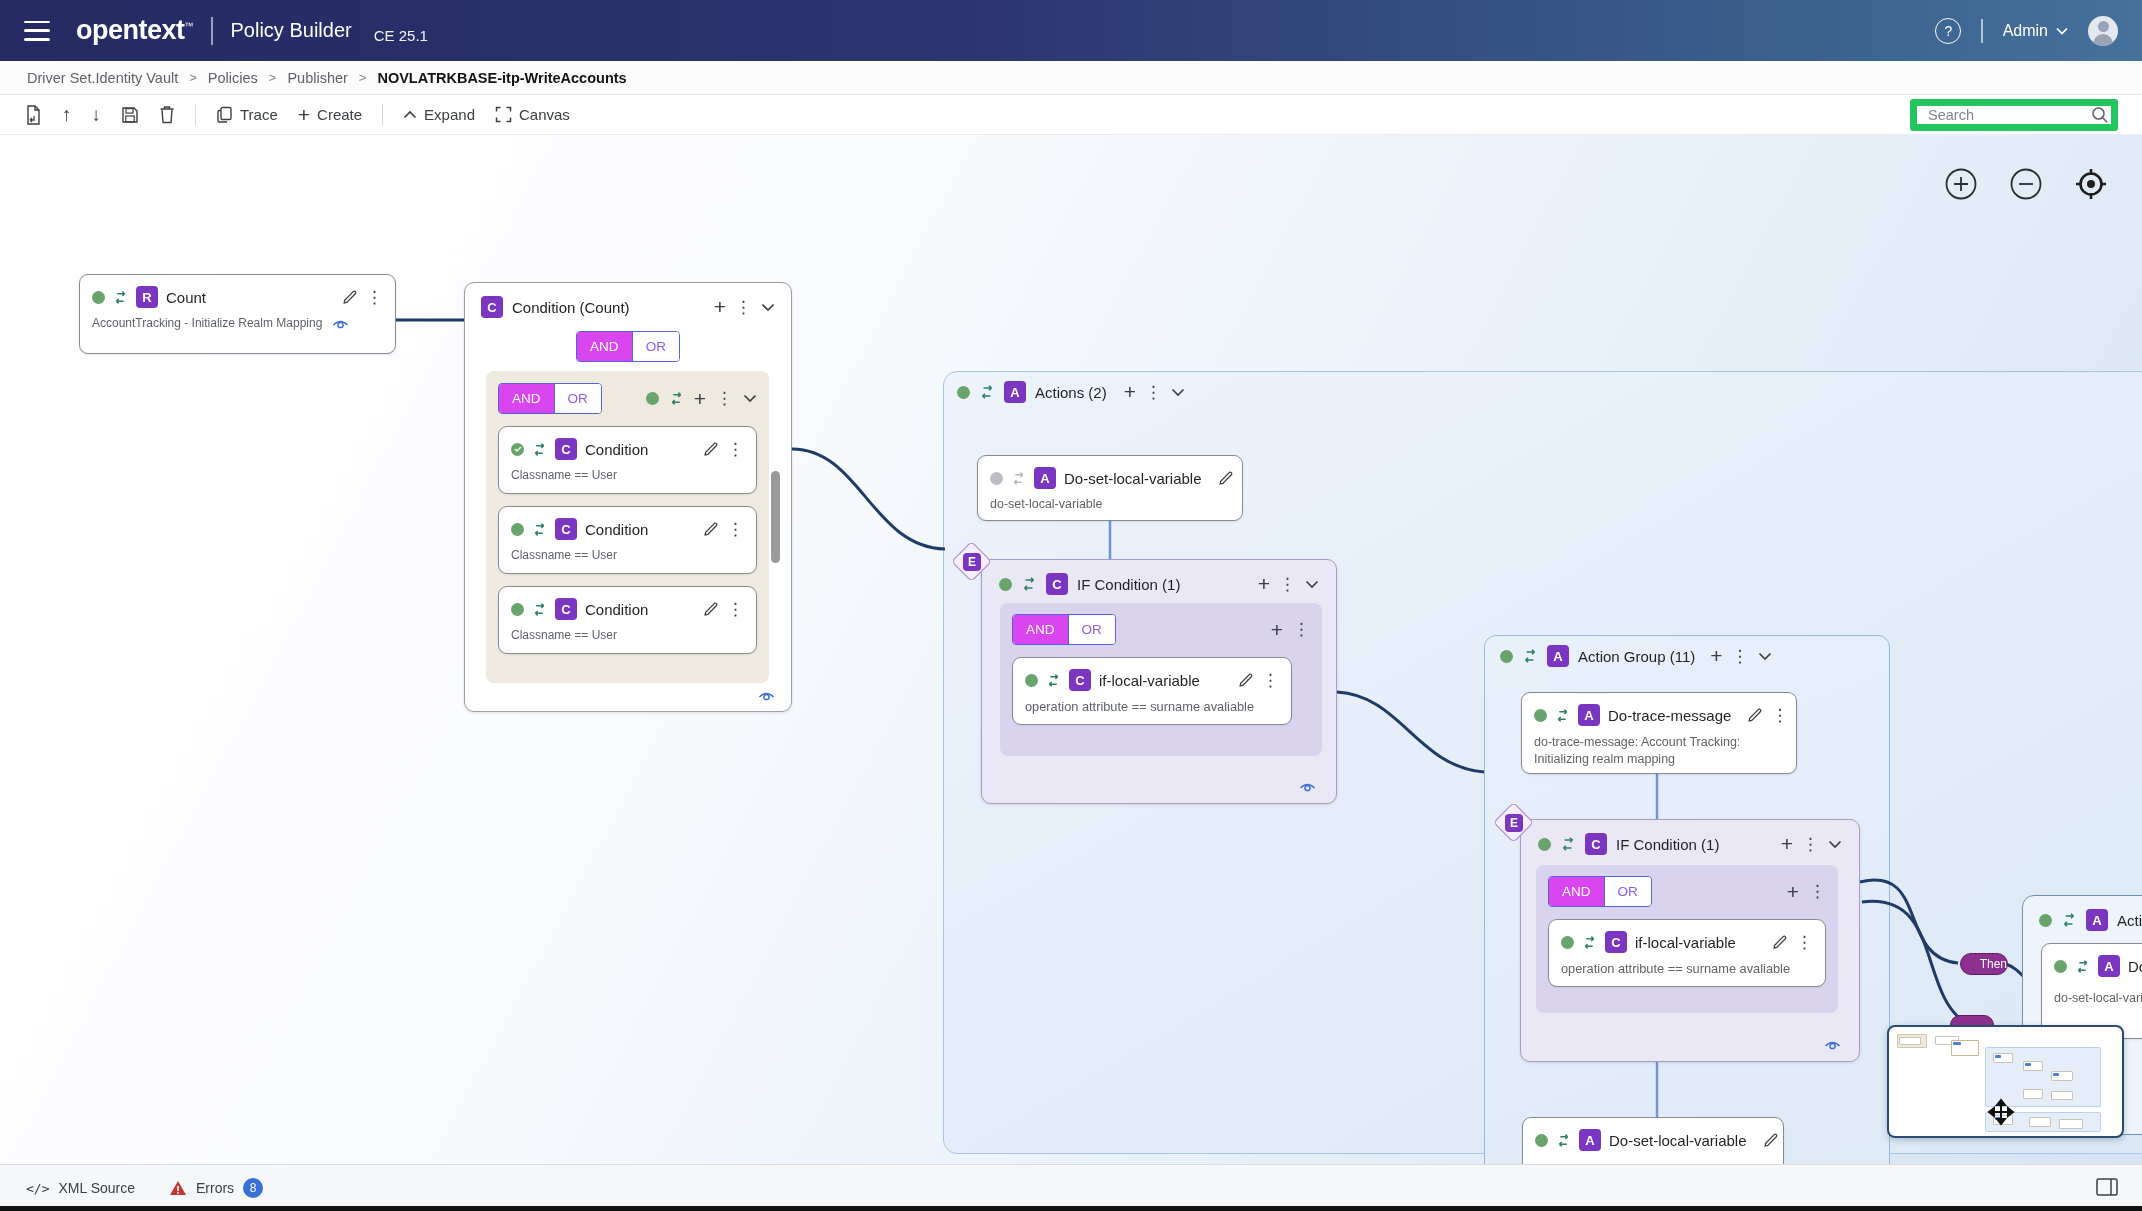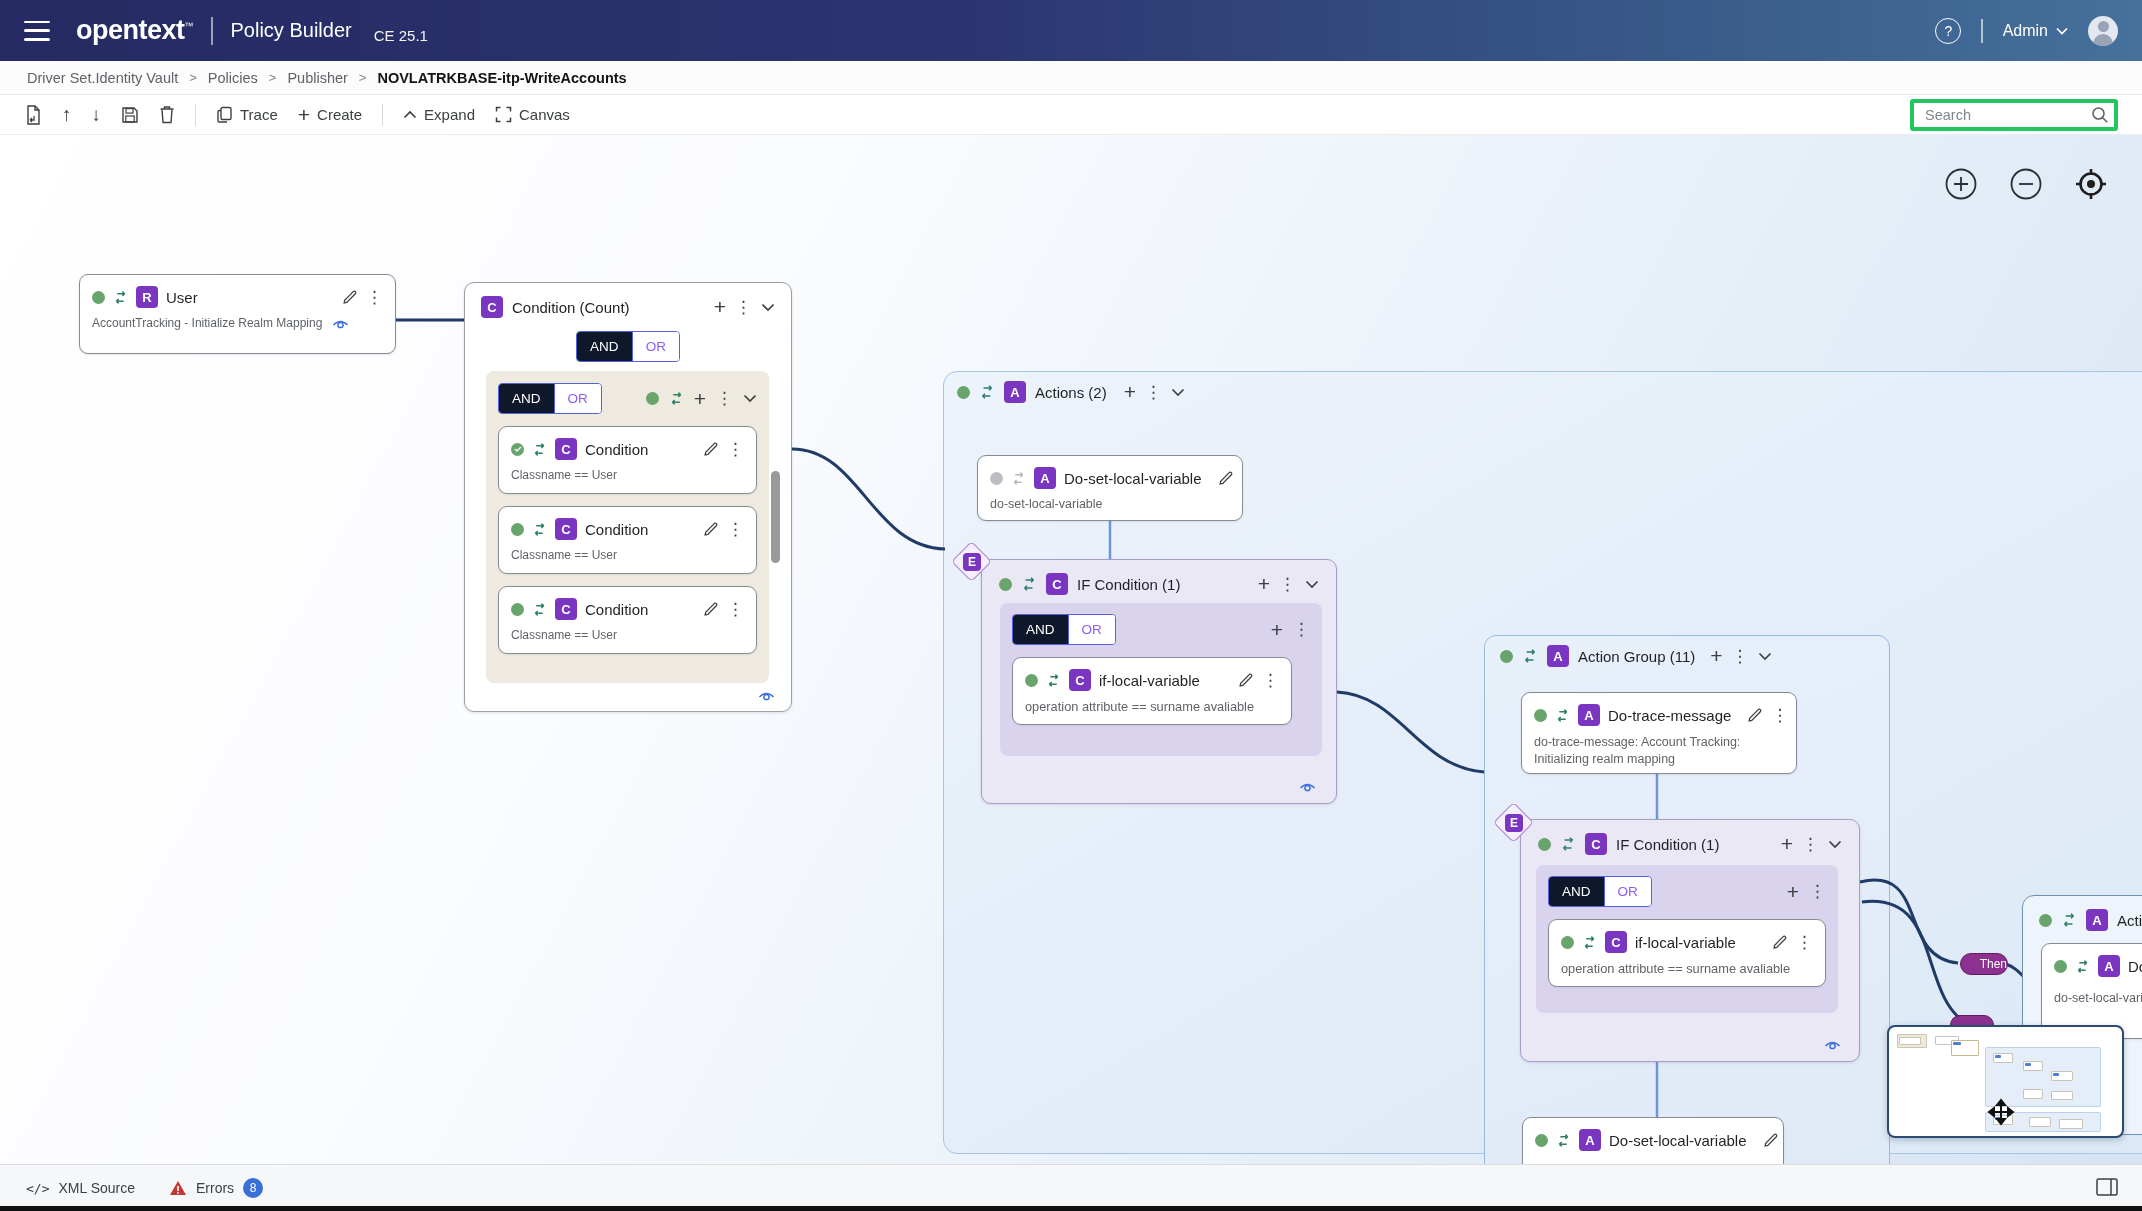--- a/index.html
+++ b/index.html
@@ -31,21 +31,21 @@
   .crumb { cursor:pointer; }
   .crumb-sep { color:#80868b; font-size:13px; }
   .crumb-current { color:#141414; font-weight:700; }
 
   
   .toolbar { height:40px; display:flex; align-items:center; gap:20px; padding:0 24px;
     background:#fff; border-bottom:1px solid #ececee; position:relative; }
   .tool-btn { display:flex; align-items:center; gap:7px; color:#3c4043; font-size:15px; cursor:pointer; }
   .tool-sep { width:1px; height:22px; background:#d9dadc; }
   .search-wrap { position:absolute; right:24px; top:4px; }
-  .search-wrap input { width:208px; height:32px; border:4px solid #22c55e; border-radius:3px;
+  .search-wrap input { width:208px; height:32px; border:7px solid #22c55e; border-radius:3px;
     padding:0 24px 0 11px; font-size:14.5px; color:#202124; font-family:"Liberation Sans",sans-serif; }
   .search-wrap input::placeholder { color:#80868b; }
   .search-icon { position:absolute; right:9px; top:7px; }
 
   
   .canvas { position:relative; width:2142px; height:1029px; overflow:hidden;
     background:linear-gradient(118deg,#ffffff 0%,#fbfcfe 30%,#e9f1f9 62%,#d6e4f2 100%); }
   svg.wires { position:absolute; left:0; top:0; z-index:1; pointer-events:none; }
 
   .zoom-controls { position:absolute; left:1942px; top:30px; display:flex; gap:27px; z-index:5; }
@@ -78,21 +78,21 @@
   .badge { width:22px; height:22px; border-radius:4px; background:#7a35c1; color:#fff;
     font-weight:700; font-size:13px; display:flex; align-items:center; justify-content:center; flex:none; }
   .ib { flex:none; display:flex; align-items:center; justify-content:center; cursor:pointer; }
   .plus { font-size:21px; color:#3c4043; line-height:20px; font-weight:400; }
   .kebab { font-size:17px; color:#3c4043; }
 
   
   .andor { display:inline-flex; border:1px solid #5560dd; border-radius:4px; overflow:hidden;
     background:#fff; flex:none; cursor:pointer; }
   .andor span { padding:5px 13px; font-size:13.5px; line-height:19px; }
-  .andor .on { background:#0f172a; color:#fff; }
+  .andor .on { background:#d946ef; color:#fff; }
   .andor .off { color:#8b5cf6; background:#fff; border-left:1px solid #5560dd; }
 
   
   .cond-panel { position:absolute; left:464px; top:147px; width:328px; height:430px; z-index:2;
     background:#fff; border:1px solid #9aa0a6; border-radius:10px;
     box-shadow:0 1px 3px rgba(32,40,60,.12); }
   .cond-head { display:flex; align-items:center; gap:9px; padding:13px 16px 4px; font-size:15px; color:#1f2124; }
   .andor-row { display:flex; justify-content:center; margin-top:9px; }
   .beige { margin:9px 22px 0 21px; height:312px; background:#efeadf; border-radius:8px; padding:12px; position:relative; }
   .beige-head { display:flex; align-items:center; gap:10px; }
@@ -286,21 +286,21 @@
   <div class="actions-panel"></div>
   <div class="ag-panel"></div>
 
   <div class="card" style="left:79px;top:139px;width:317px;height:80px;">
     <div class="chead">
       <div class="dot"></div>
       <svg class="ib" width="15" height="15" viewBox="0 0 14 14">
           <path d="M11 3.5H4m7 0L8.7 1.5M11 3.5 8.7 5.5M3 10.5h7m-7 0 2.3 2m-2.3-2 2.3-2" fill="none" stroke="#2f7d68" stroke-width="1.3"></path>
         </svg>
       <div class="badge">R</div>
-      <span class="ctitle">User</span>
+      <span class="ctitle">Count</span>
       <div class="spacer"></div>
       <svg class="ib" width="16" height="16" viewBox="0 0 15 15">
           <path d="M2 13l.5-2.5L10.5 2.5a1.4 1.4 0 0 1 2 2L4.5 12.5 2 13z" fill="none" stroke="#3c4043" stroke-width="1.2"></path>
         </svg>
       <span class="kebab ib">⋮</span>
     </div>
     <div class="cbody" style="display:flex;align-items:center;gap:10px;">
       <span>AccountTracking - Initialize Realm Mapping</span>
       <svg class="ib" width="17" height="13" viewBox="0 0 17 13">
           <path d="M1.5 8 Q8.5 1 15.5 8" fill="none" stroke="#3f6fdc" stroke-width="1.5"></path>

